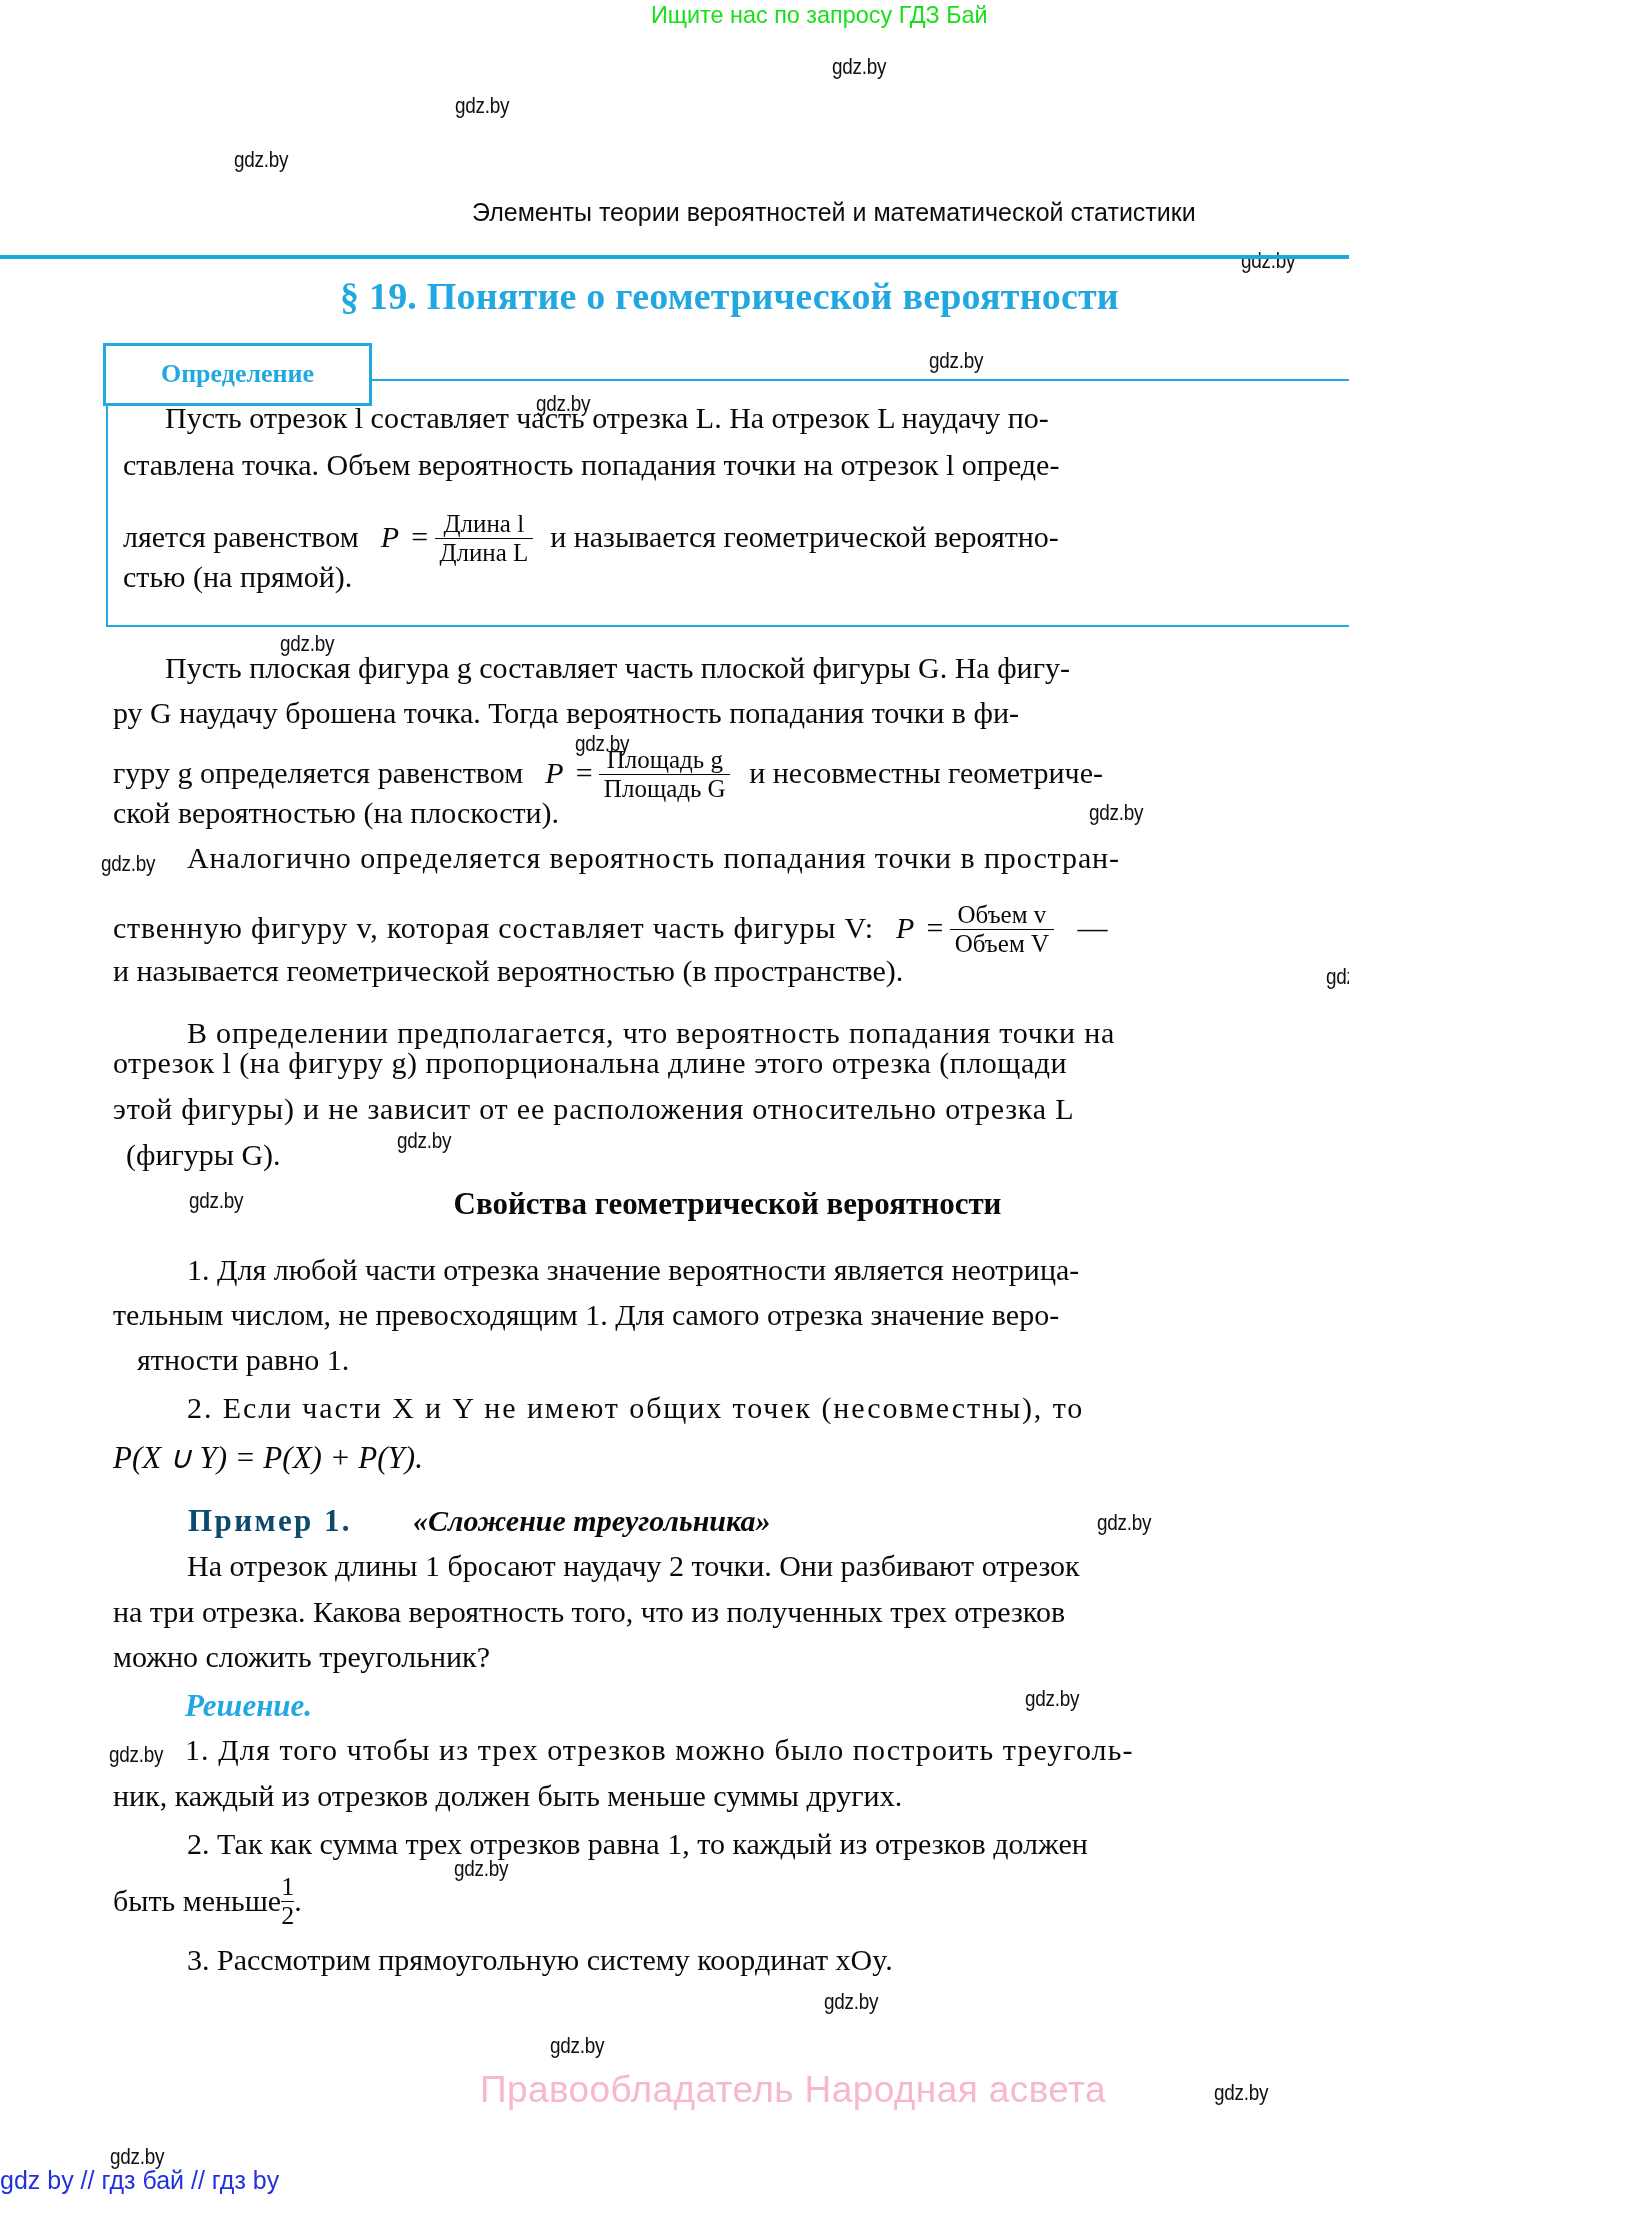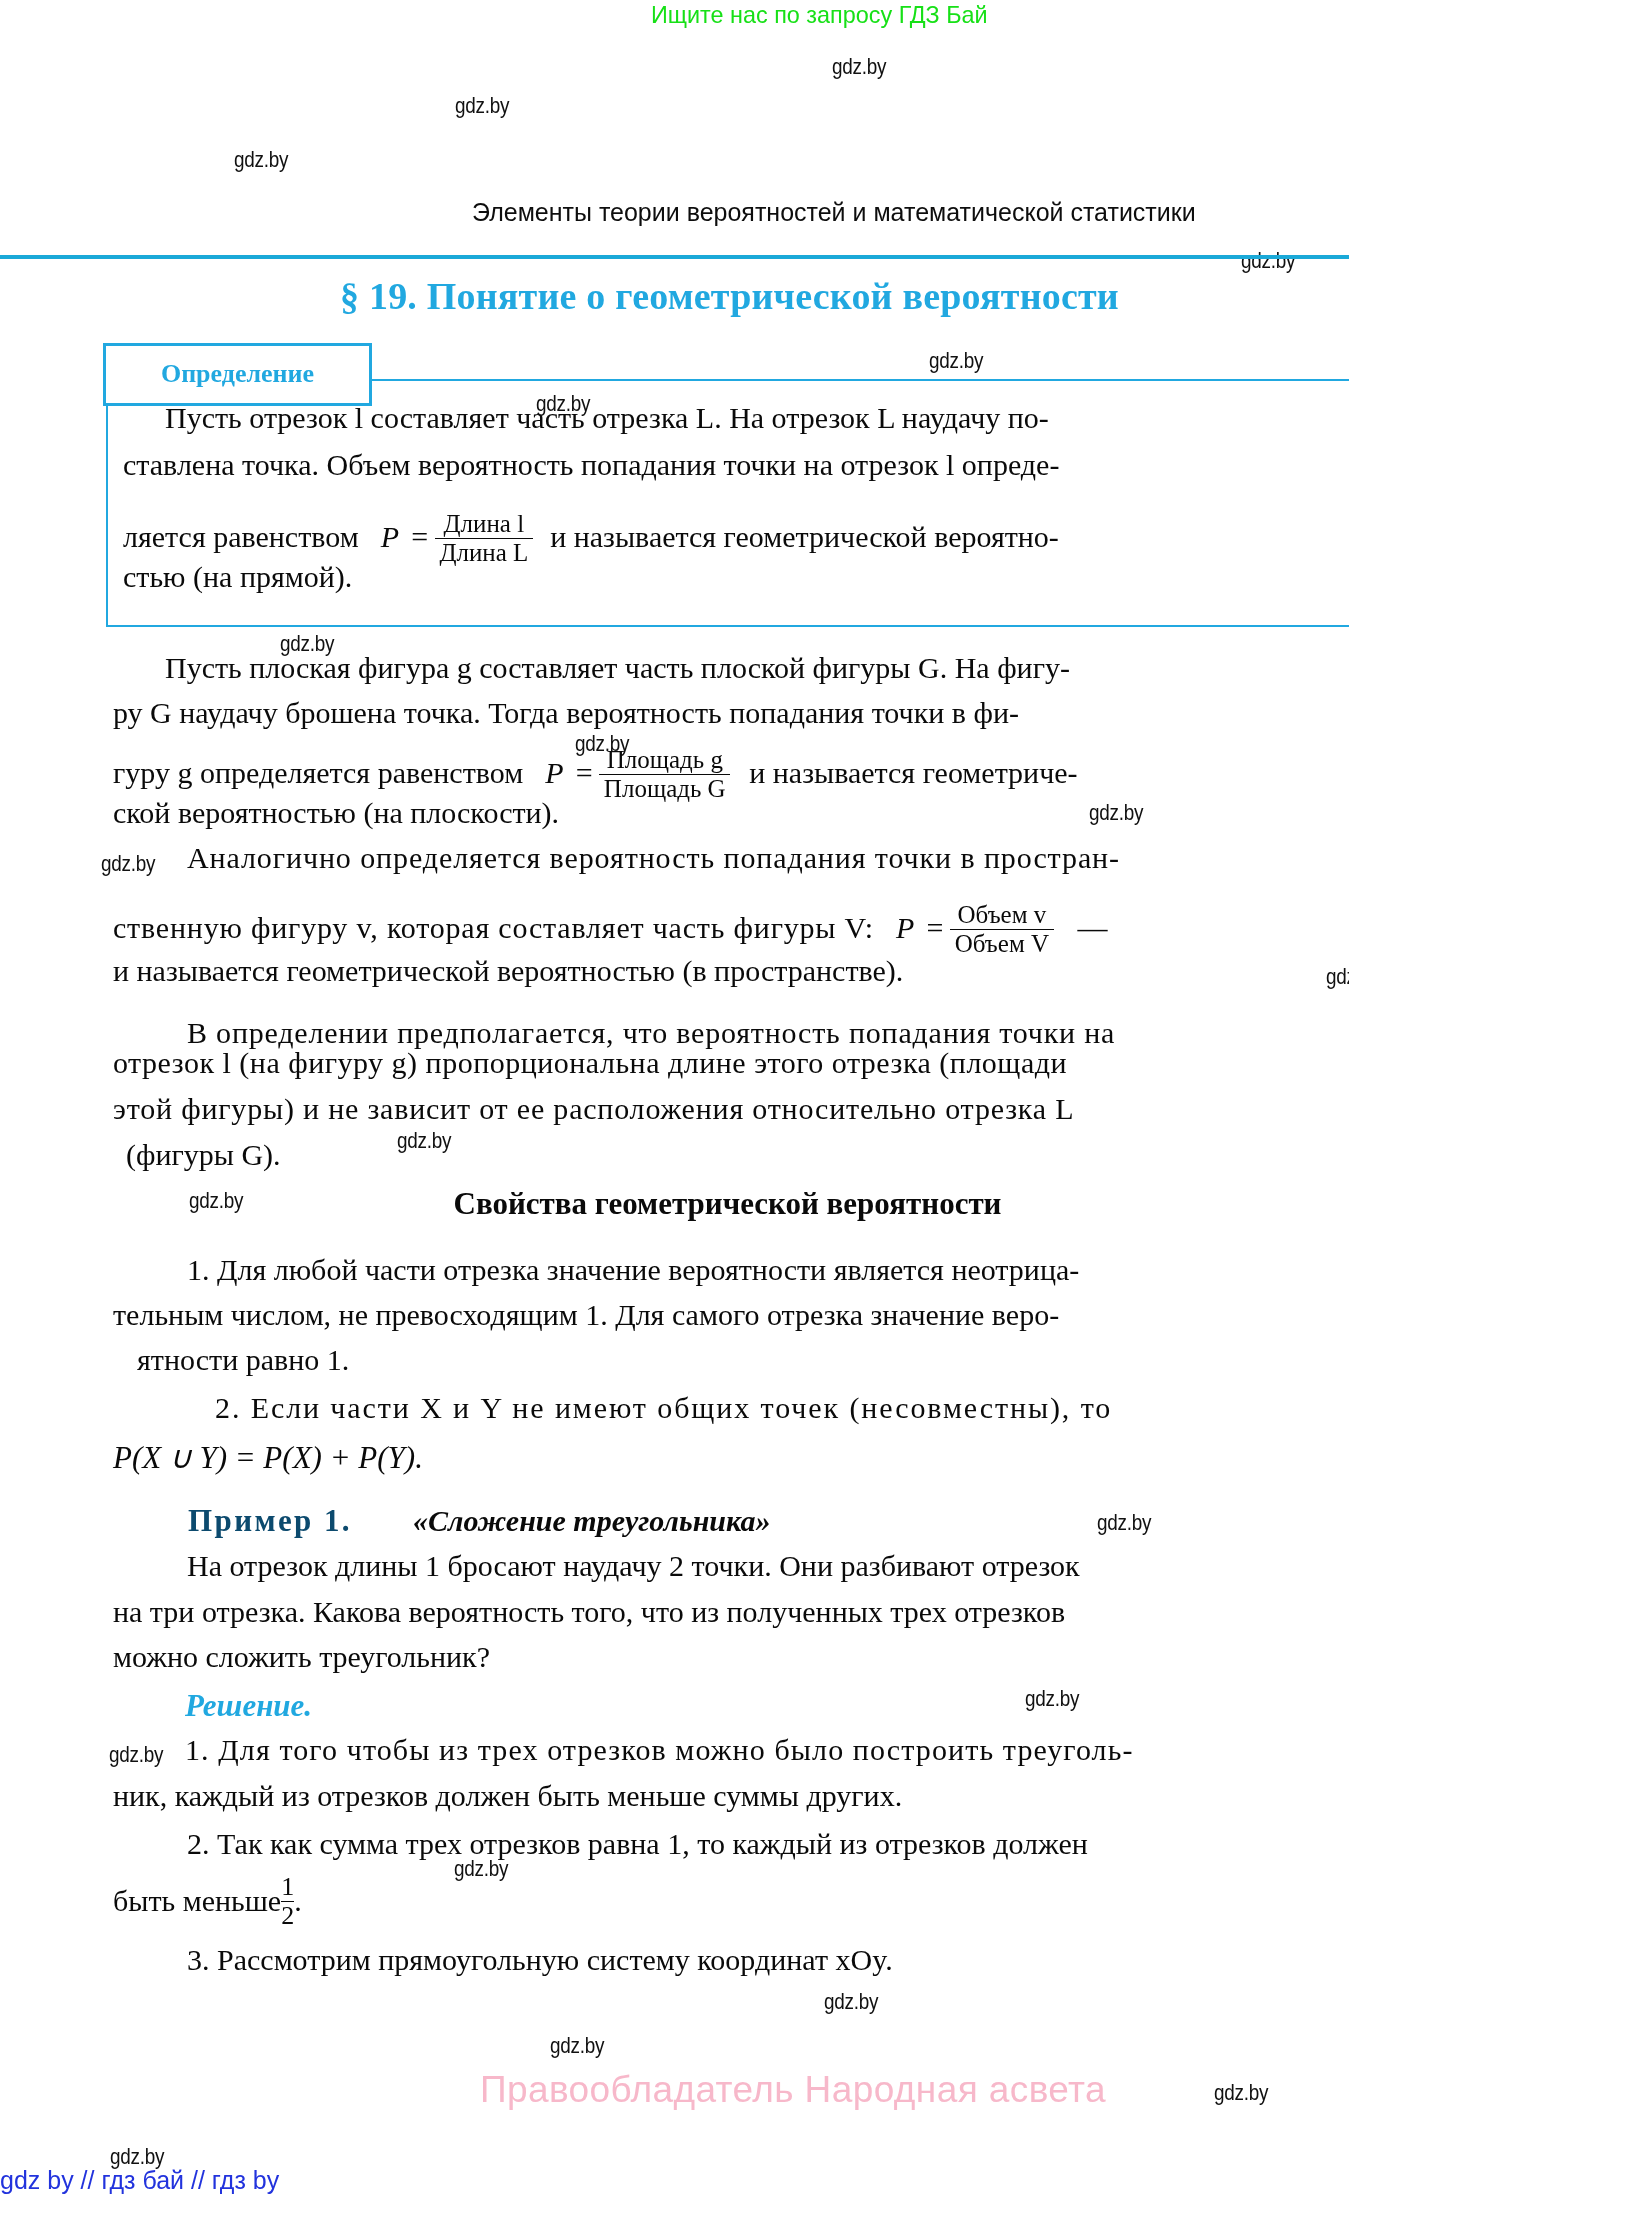--- a/index.html
+++ b/index.html
@@ -286,21 +286,21 @@
   </div>
   <div class="para" style="left:123px; top:562px;">стью (на прямой).</div>
 
   <div class="para" style="left:165px; top:653px;">Пусть плоская фигура g составляет часть плоской фигуры G. На фигу-</div>
   <div class="para" style="left:113px; top:698px;">ру G наудачу брошена точка. Тогда вероятность попадания точки в фи-</div>
 
   <div class="para" style="left:113px; top:748px;">
     <span>гуру g определяется равенством</span>
     <span style="font-style:italic; margin-left:14.5px;">P</span>
     <span style="margin:0 4.8px;">=</span><span class="frac"><span class="num">Площадь g</span><span class="den">Площадь G</span></span>
-    <span style="margin-left:9.7px;">и называется геометриче-</span>
+    <span style="margin-left:9.7px;">и несовместны геометриче-</span>
   </div>
   <div class="para" style="left:113px; top:798px;">ской вероятностью (на плоскости).</div>
 
   <div class="para" style="left:187px; top:843px; letter-spacing:0.9px;">Аналогично определяется вероятность попадания точки в простран-</div>
 
   <div class="para" style="left:113px; top:903px;">
     <span style="letter-spacing:0.8px;">ственную фигуру v, которая составляет часть фигуры V:</span>
     <span style="font-style:italic; margin-left:14.5px;">P</span>
     <span style="margin:0 4.8px;">=</span><span class="frac"><span class="num">Объем v</span><span class="den">Объем V</span></span>
     <span style="margin-left:14.5px;">—</span>
@@ -311,21 +311,21 @@
   <div class="para" style="left:113px; top:1048px; letter-spacing:0.5px;">отрезок l (на фигуру g) пропорциональна длине этого отрезка (площади</div>
   <div class="para" style="left:113px; top:1094px; letter-spacing:0.8px;">этой фигуры) и не зависит от ее расположения относительно отрезка L</div>
   <div class="para" style="left:126px; top:1140px;">(фигуры G).</div>
 
   <div class="props-heading">Свойства геометрической вероятности</div>
 
   <div class="para" style="left:187px; top:1255px;">1. Для любой части отрезка значение вероятности является неотрица-</div>
   <div class="para" style="left:113px; top:1300px;">тельным числом, не превосходящим 1. Для самого отрезка значение веро-</div>
   <div class="para" style="left:113px; top:1345px;margin-left:24px;">ятности равно 1.</div>
 
-  <div class="para" style="left:187px; top:1393px; letter-spacing:1.9px;margin-left:28px;">2. Если части X и Y не имеют общих точек (несовместны), то</div>
+  <div class="para" style="left:187px; top:1393px; letter-spacing:1.9px;">2. Если части X и Y не имеют общих точек (несовместны), то</div>
   <div class="para" style="left:113px; top:1442px; font-style:italic; font-size:31px;">P(X ∪ Y) = P(X) + P(Y).</div>
 
   <div class="example-label">Пример 1.</div>
   <div class="example-title">«Сложение треугольника»</div>
 
   <div class="para" style="left:187px; top:1551px;">На отрезок длины 1 бросают наудачу 2 точки. Они разбивают отрезок</div>
   <div class="para" style="left:113px; top:1597px;">на три отрезка. Какова вероятность того, что из полученных трех отрезков</div>
   <div class="para" style="left:113px; top:1642px;">можно сложить треугольник?</div>
 
   <div class="solution-label">Решение.</div>

